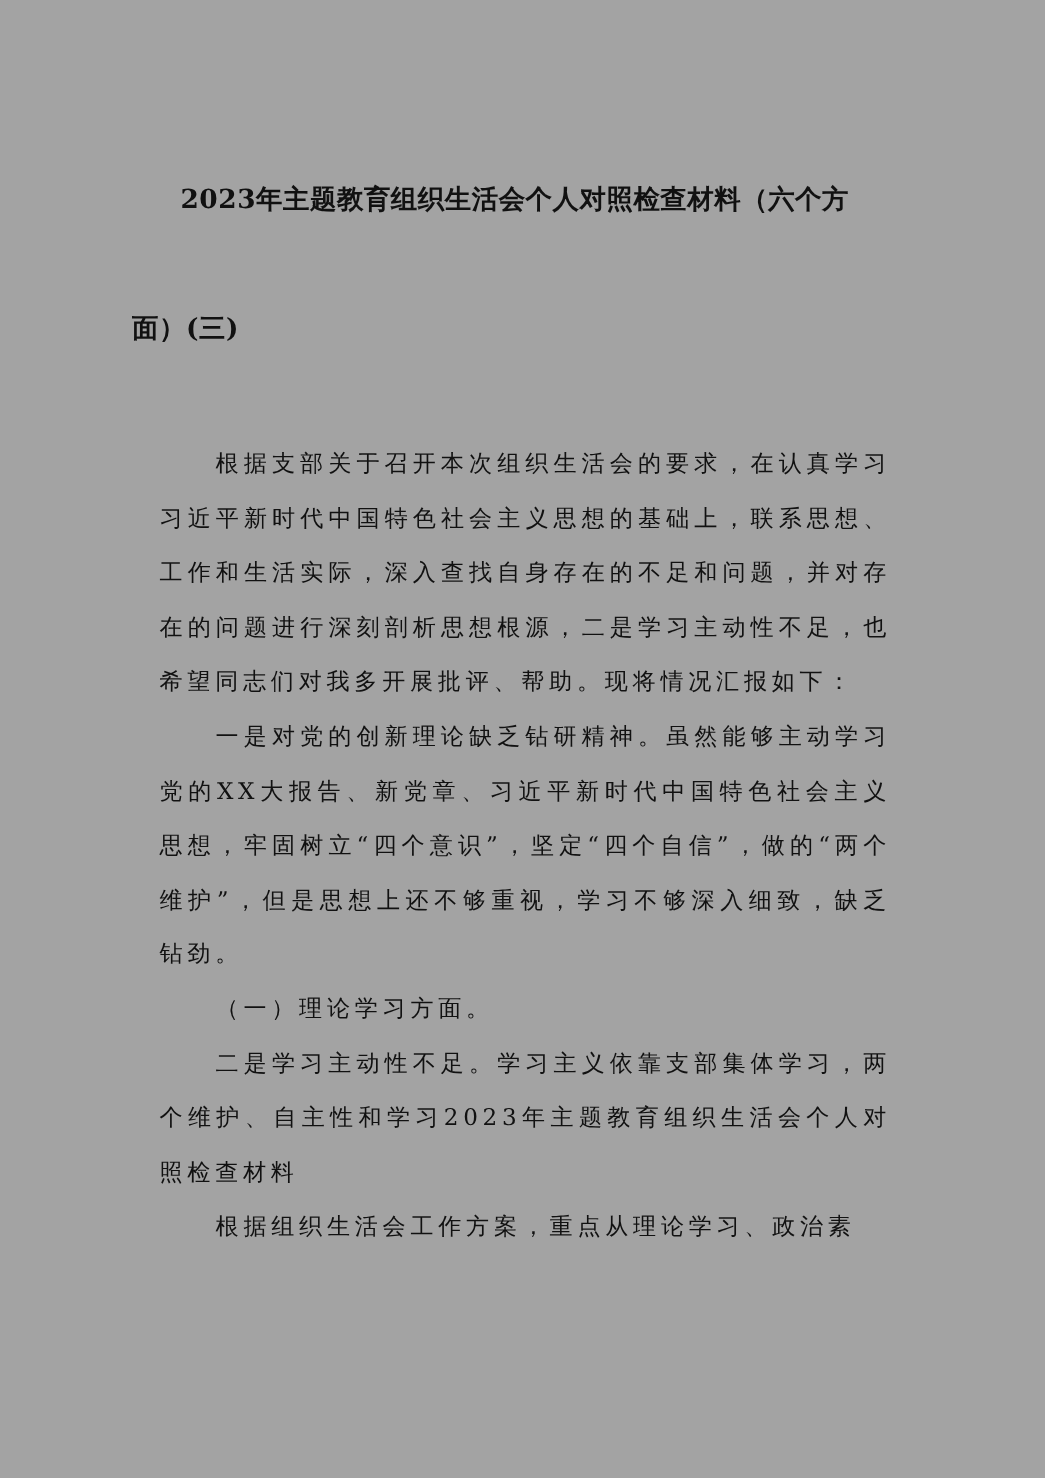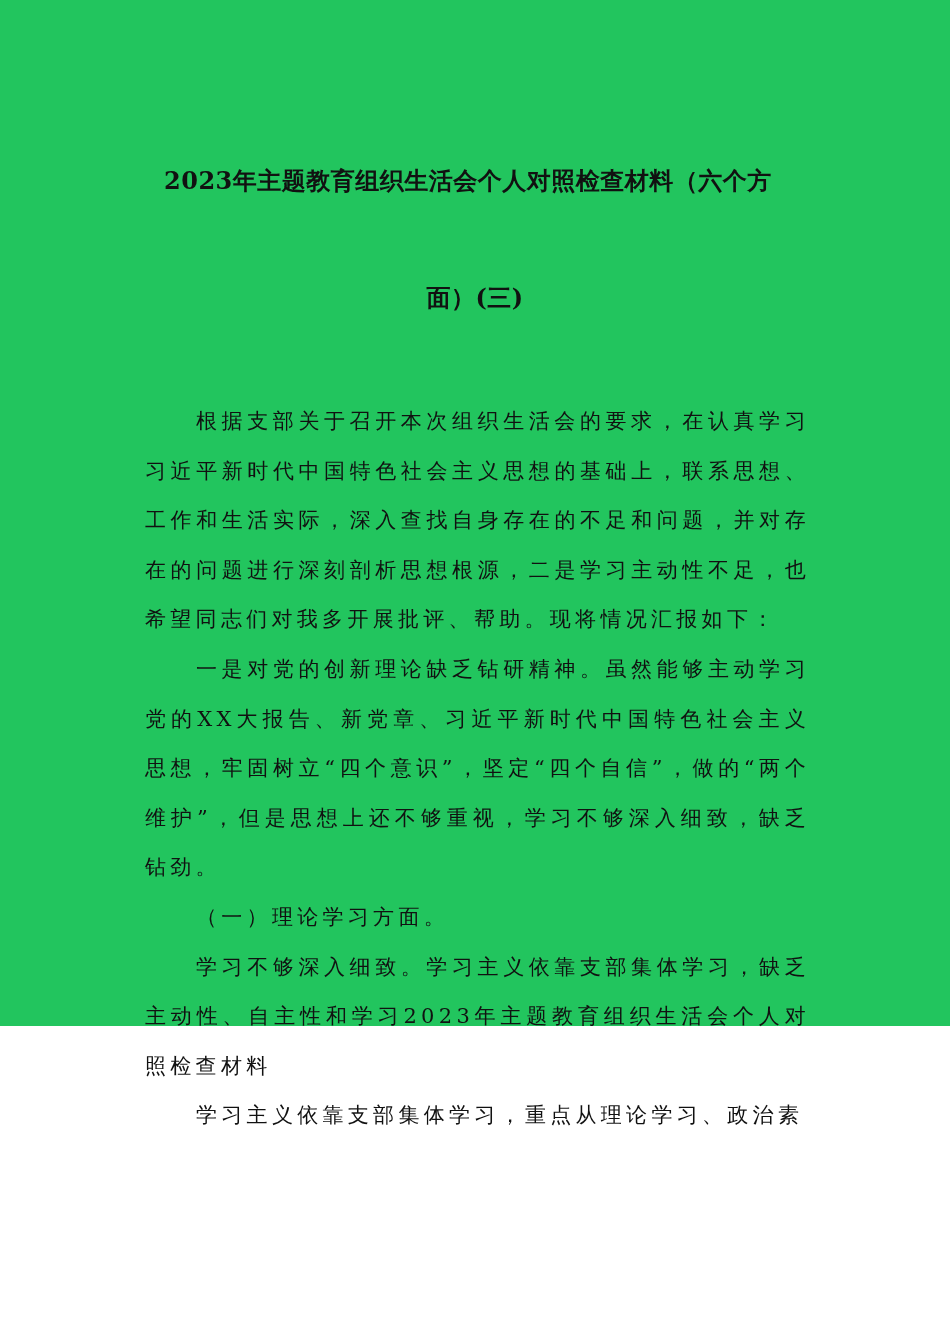--- a/index.html
+++ b/index.html
@@ -12,28 +12,28 @@
       height: 1344px;
       position: relative;
       overflow: hidden;
       font-family: "DejaVu Serif", "Liberation Serif", serif;
       color: #111111;
     }
     .page {
       position: absolute;
       left: 0; top: 0;
       width: 950px;
-      height: 1026px;
-      background: #22c55e;
+      height: 1344px;
+      background: #a3a3a3;
     }
     .title {
       position: absolute;
       left: 120px;
       width: 710px;
-      text-align: center;
+      text-align: left;
       font-size: 24px;
       font-weight: bold;
       letter-spacing: 0.5px;
       line-height: 30px;
       white-space: nowrap;
     }
     .title.line1 { top: 166px; left: 164px; width: 640px; text-align: left; }
     .title.line2 { top: 283px; }
     .body-text {
       position: absolute;
@@ -58,16 +58,16 @@
 <body>
 
 <div class="page">
   <div class="title line1">2023年主题教育组织生活会个人对照检查材料（六个方</div>
   <div class="title line2">面）(三)</div>
 
   <div class="body-text">
     <p class="para">根据支部关于召开本次组织生活会的要求，在认真学习习近平新时代中国特色社会主义思想的基础上，联系思想、工作和生活实际，深入查找自身存在的不足和问题，并对存在的问题进行深刻剖析思想根源，二是学习主动性不足，也希望同志们对我多开展批评、帮助。现将情况汇报如下：</p>
     <p class="para">一是对党的创新理论缺乏钻研精神。虽然能够主动学习党的XX大报告、新党章、习近平新时代中国特色社会主义思想，牢固树立“四个意识”，坚定“四个自信”，做的“两个维护”，但是思想上还不够重视，学习不够深入细致，缺乏钻劲。</p>
     <p class="para heading">（一）理论学习方面。</p>
-    <p class="para">学习不够深入细致。学习主义依靠支部集体学习，缺乏主动性、自主性和学习2023年主题教育组织生活会个人对照检查材料</p>
-    <p class="para">学习主义依靠支部集体学习，重点从理论学习、政治素</p>
+    <p class="para">二是学习主动性不足。学习主义依靠支部集体学习，两个维护、自主性和学习2023年主题教育组织生活会个人对照检查材料</p>
+    <p class="para">根据组织生活会工作方案，重点从理论学习、政治素</p>
   </div>
 </div>
 
 </body></html>

